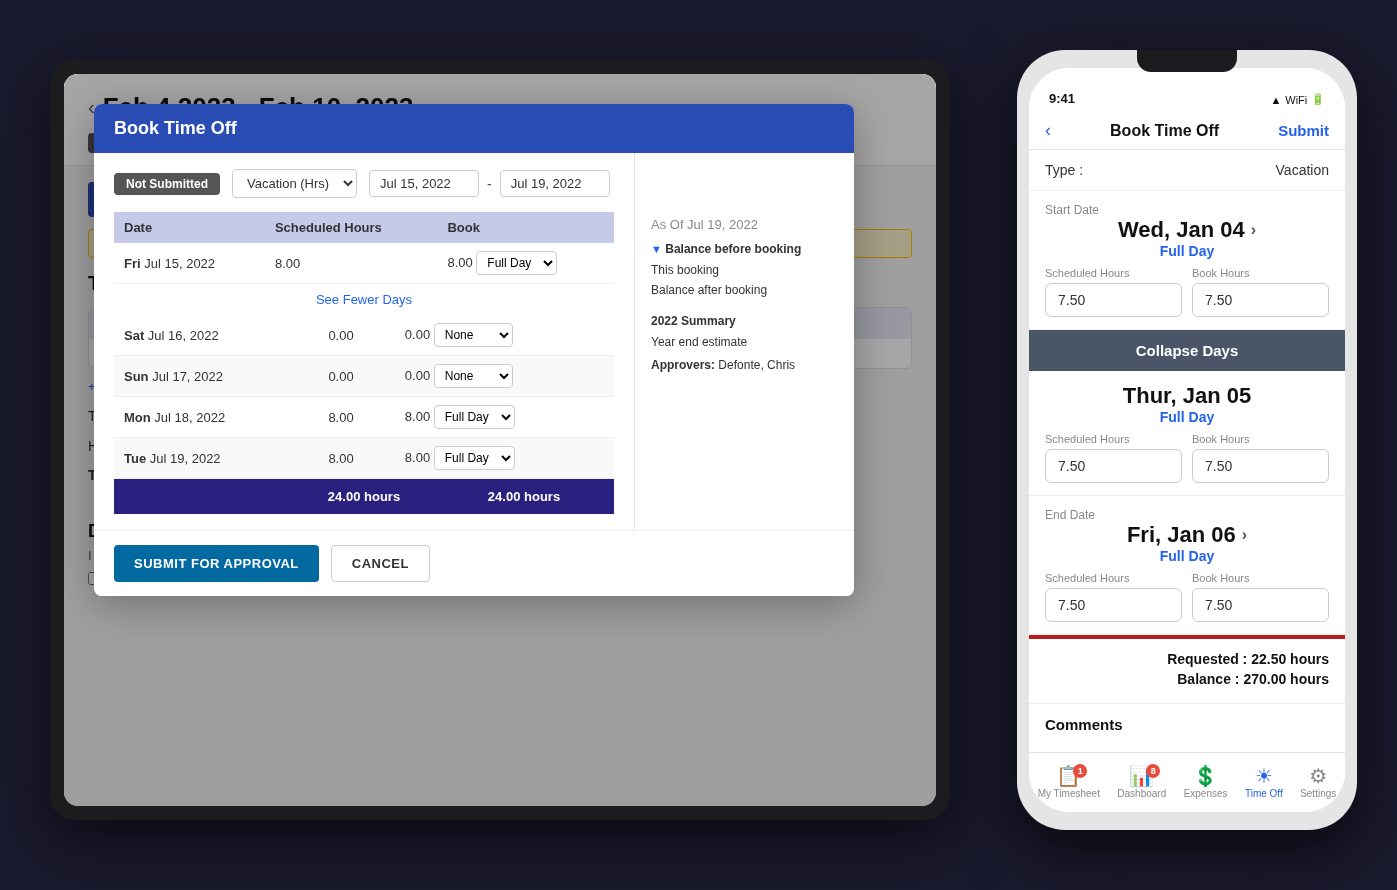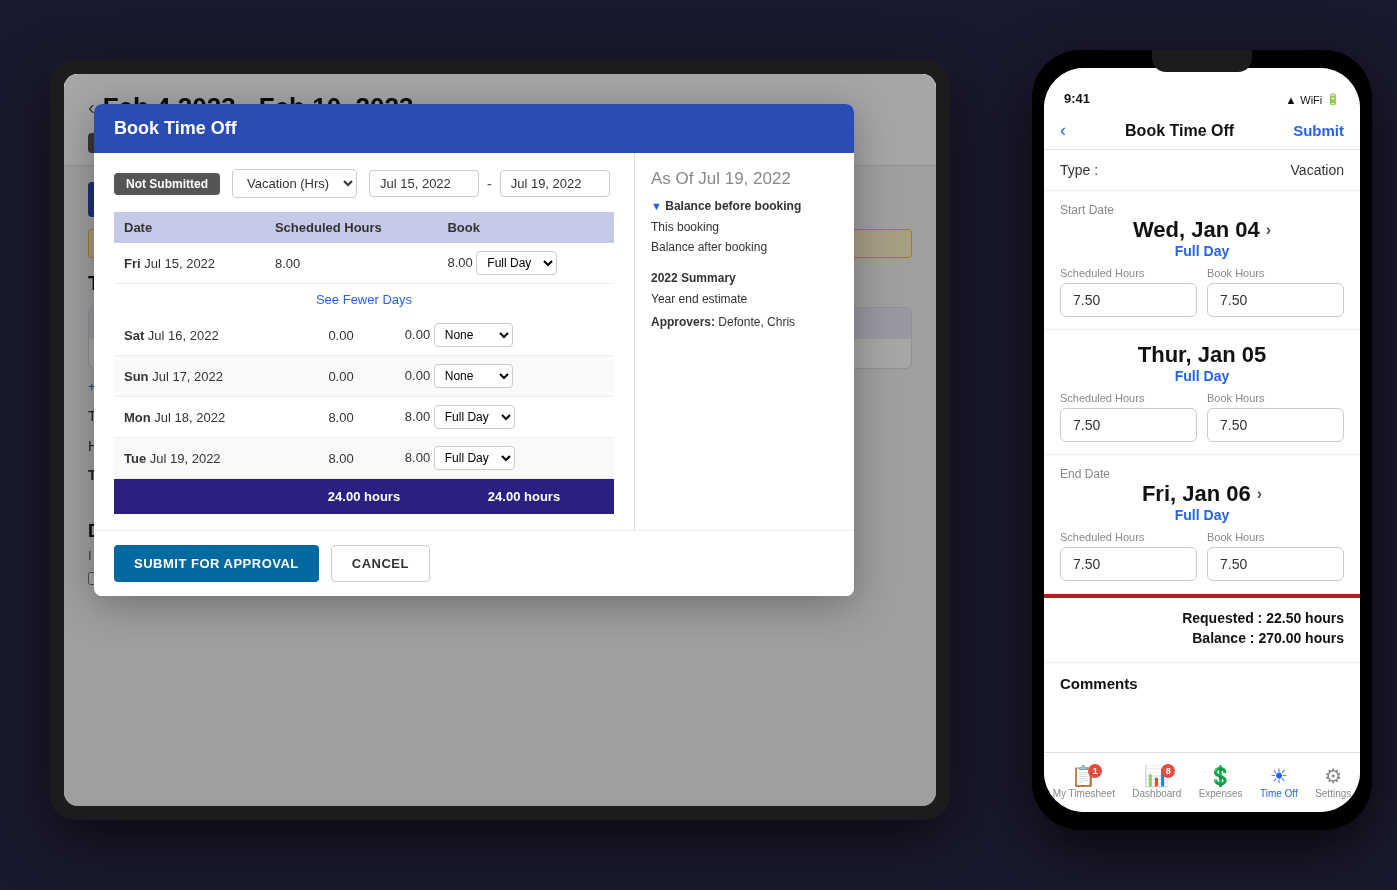--- a/index.html
+++ b/index.html
@@ -295,23 +295,24 @@
       border-radius: 4px;
       padding: 10px 20px;
       font-size: 13px;
       font-weight: 700;
       cursor: pointer;
       letter-spacing: 0.5px;
     }
 
     
     .modal-right-label {
-      font-size: 17px;
+      font-size: 13px;
       color: #888;
       margin-bottom: 2px;
+      margin-top: 48px;
     }
     .modal-right-section {
       font-size: 12px;
       font-weight: 700;
       color: #333;
       margin: 10px 0 4px;
     }
     .modal-right-chevron {
       font-size: 11px;
       color: #2563eb;
@@ -321,25 +322,25 @@
       display: flex;
       justify-content: space-between;
       font-size: 12px;
       color: #333;
       padding: 3px 0;
     }
 
     
     .phone {
       position: absolute;
-      right: 25px;
+      right: 40px;
       top: 50px;
       width: 340px;
       height: 780px;
-      background: #000000;
+      background: #e5e5e5;
       border-radius: 48px;
       box-shadow: 0 20px 60px rgba(0,0,0,0.7);
       z-index: 30;
       overflow: hidden;
     }
     .phone-screen {
       position: absolute;
       top: 18px; left: 12px; right: 12px; bottom: 18px;
       background: #fff;
       border-radius: 40px;
@@ -789,20 +790,21 @@
             <label>Scheduled Hours</label>
             <input class="phone-hours-input" type="text" value="7.50" style="">
           </div>
           <div class="phone-hours-group">
             <label>Book Hours</label>
             <input class="phone-hours-input" type="text" value="7.50" style="">
           </div>
         </div>
       </div>
 
+      <div class="phone-collapse-btn">Collapse Days</div>
 
       <div class="phone-day-section">
         <div class="phone-date-row">
           <div class="phone-date-title">
             <span>Thur, Jan 05</span>
           </div>
           <span class="phone-fullday-btn">Full Day</span>
         </div>
         <div class="phone-hours-row">
           <div class="phone-hours-group">

